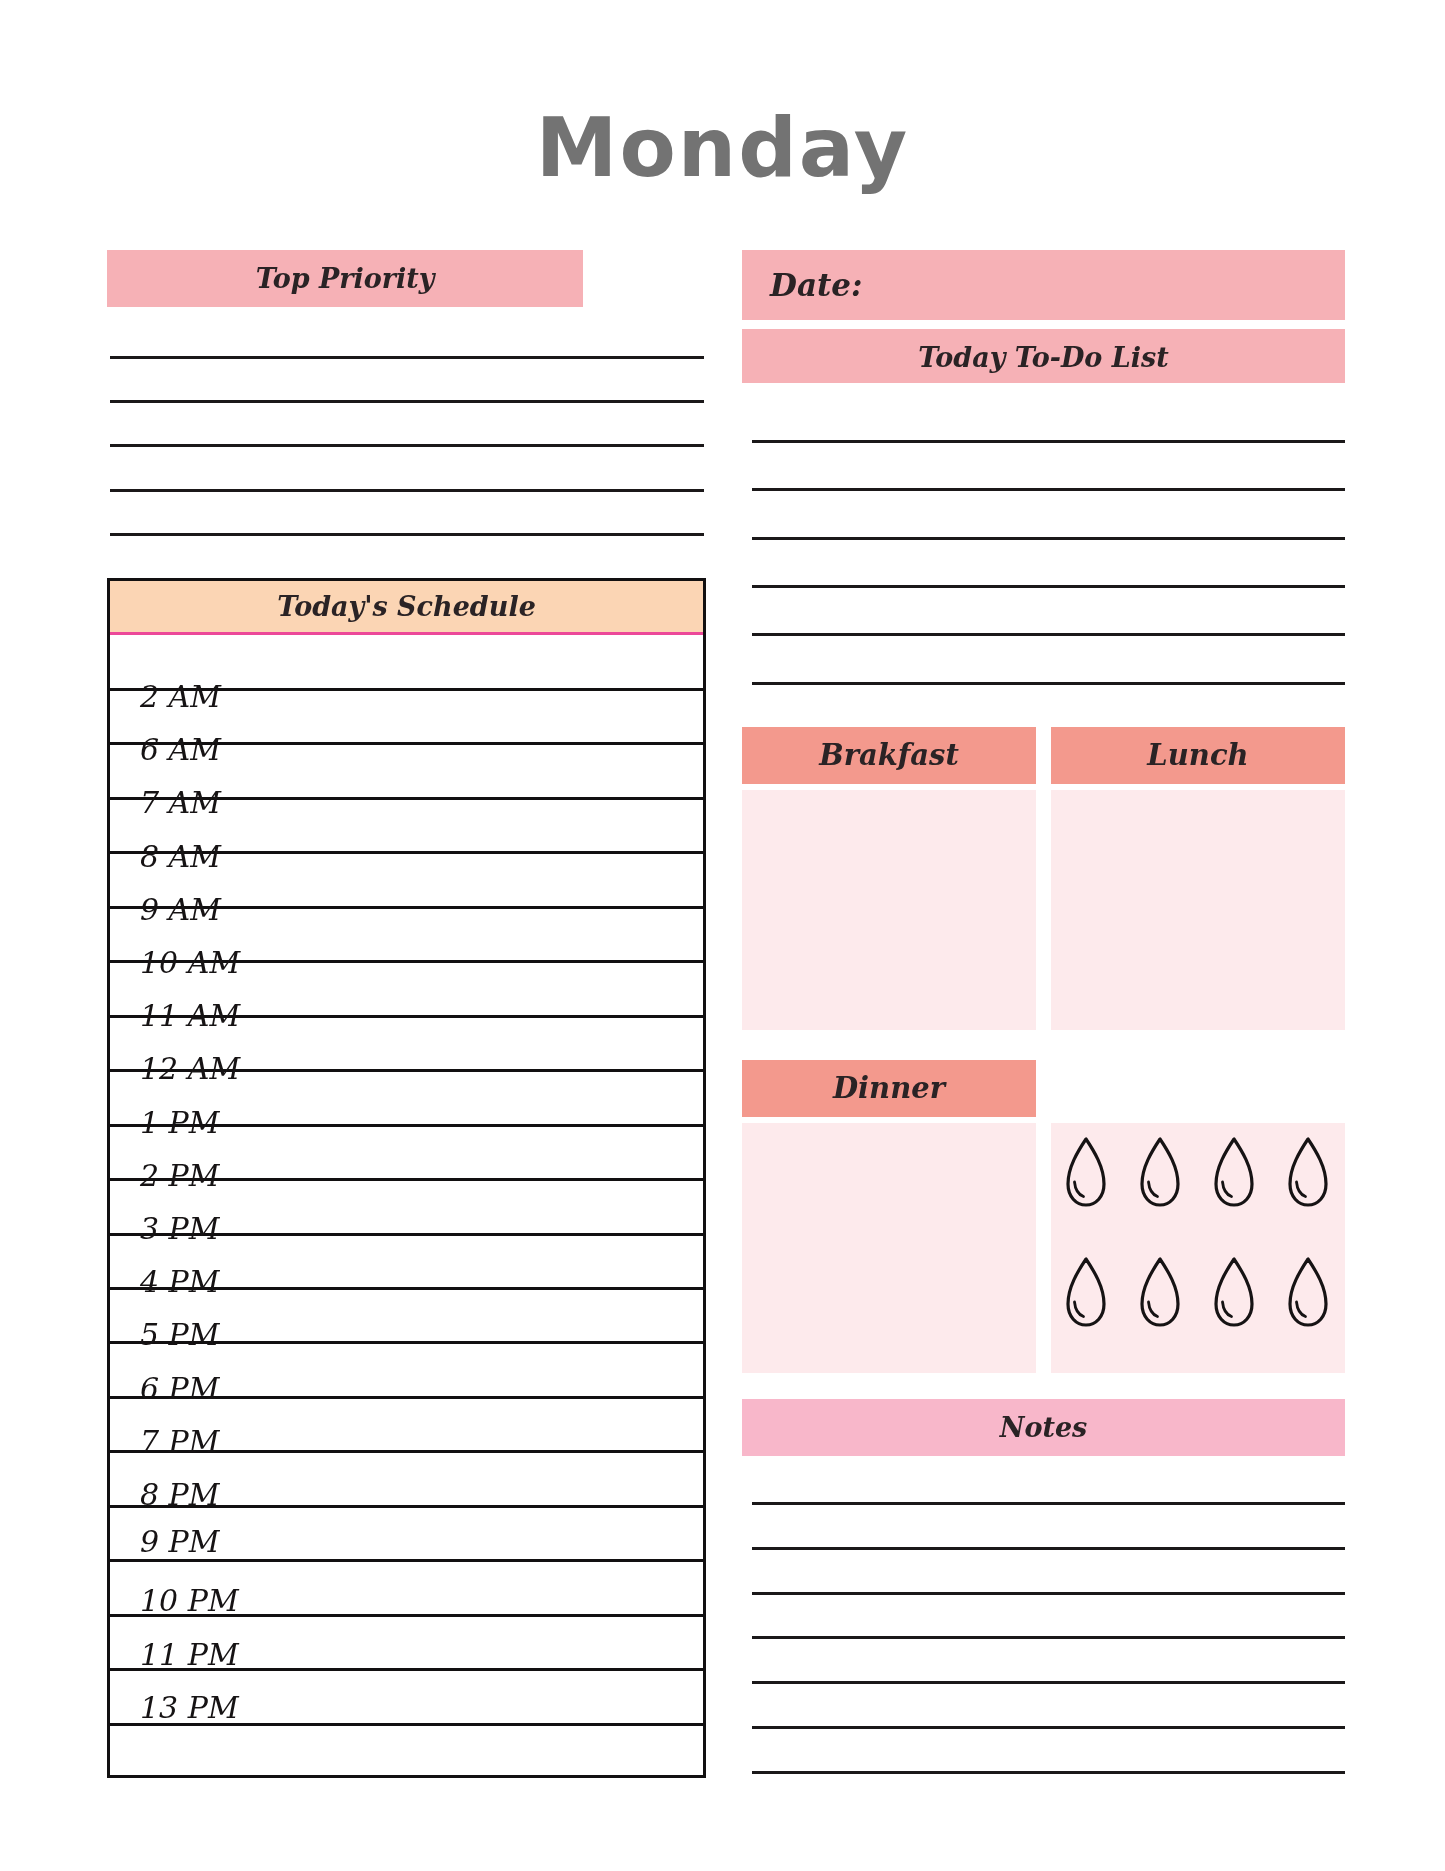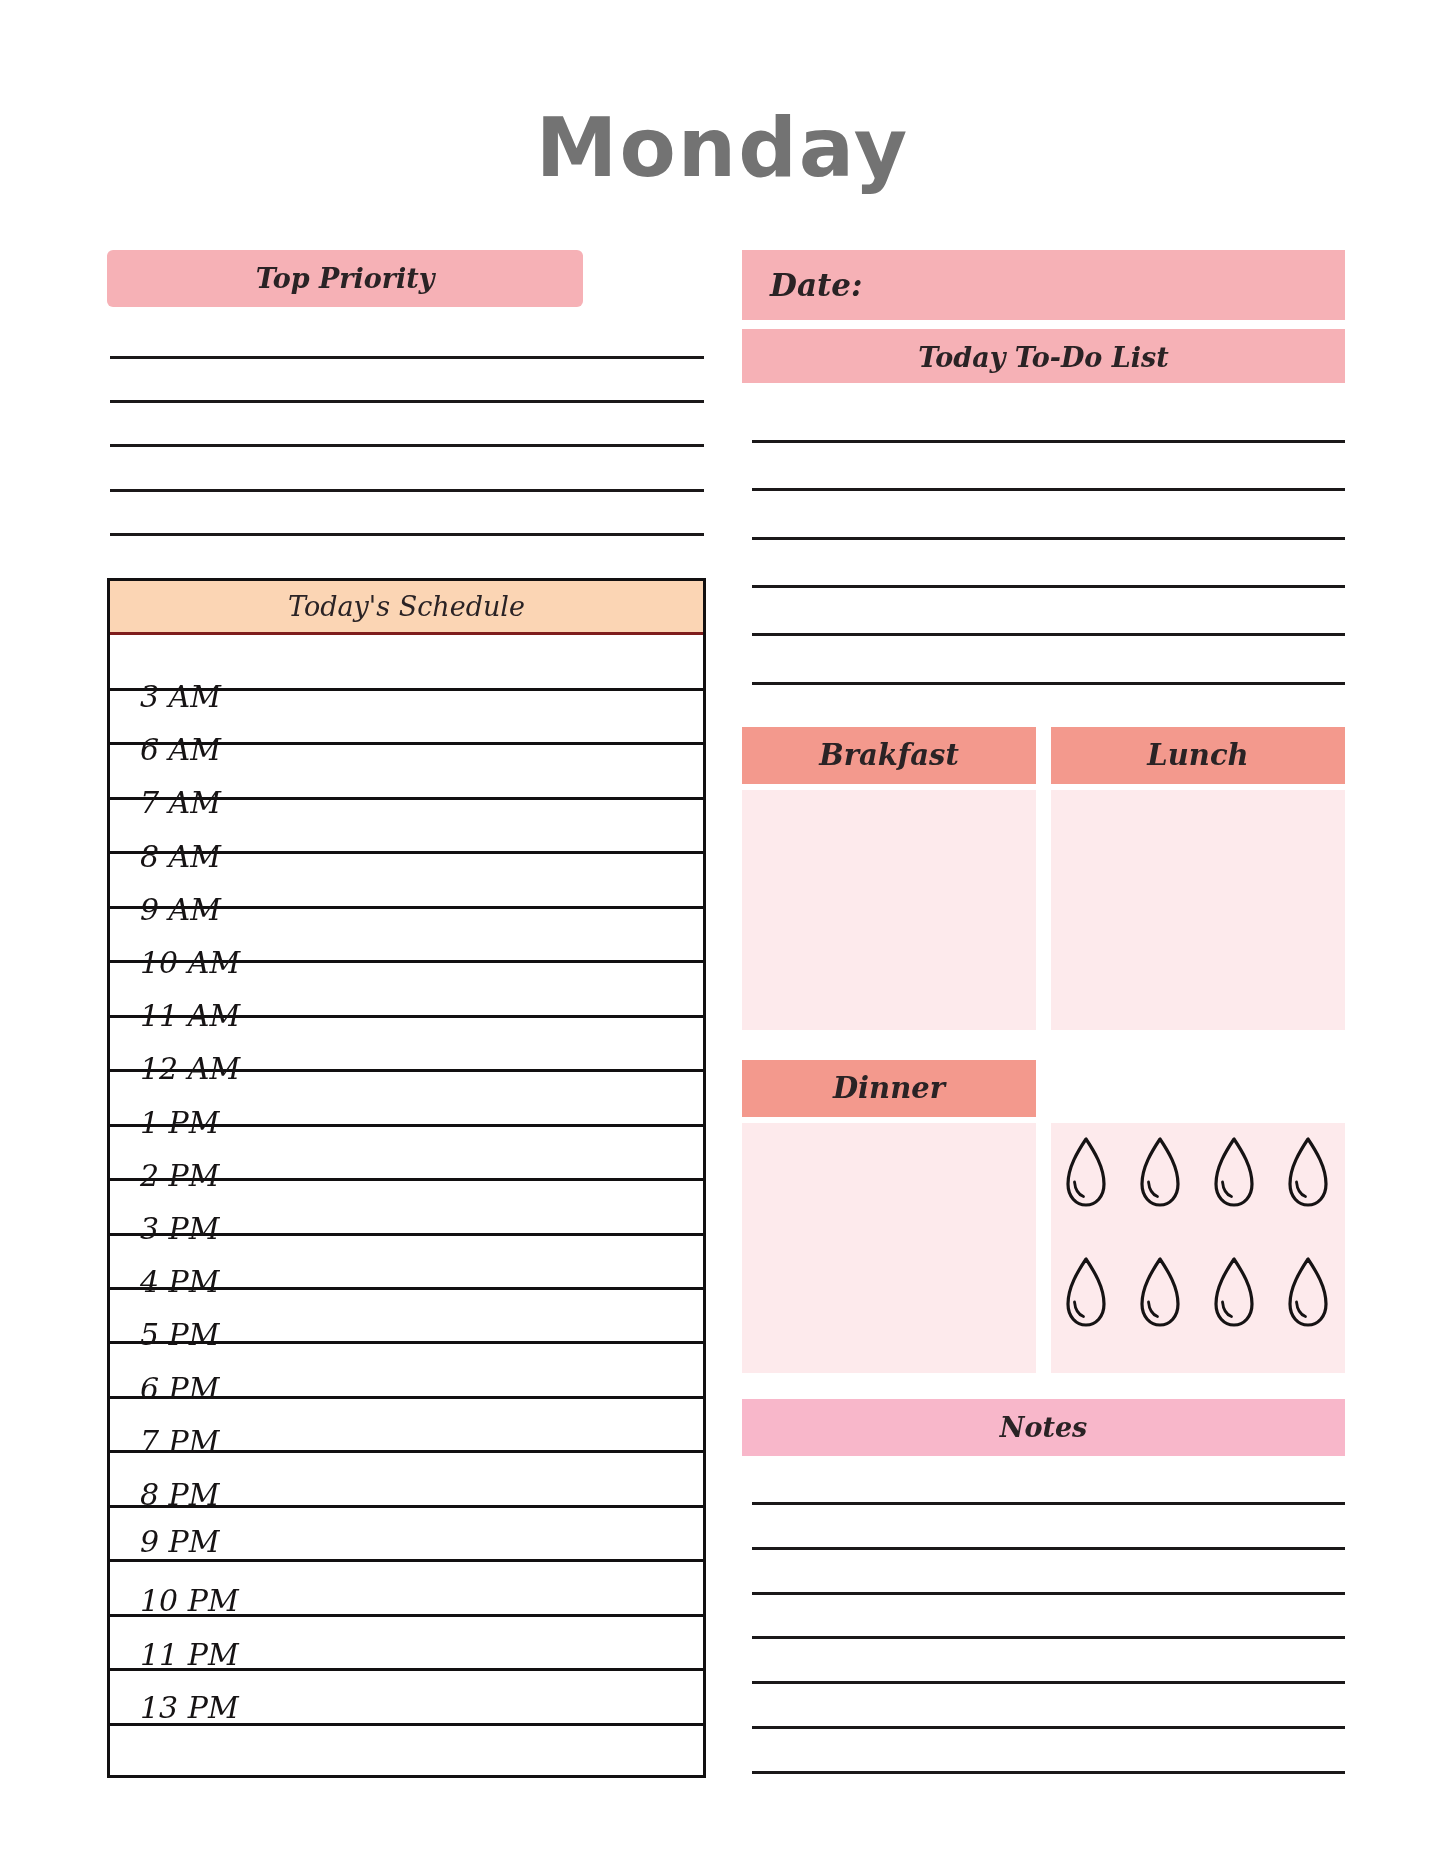--- a/index.html
+++ b/index.html
@@ -34,23 +34,23 @@
     font-style:italic; font-weight:700; font-size:31px; color:#2a2325;
     line-height:70px; padding-left:28px; text-align:left;
   }
 
   .schedule-table {
     position:absolute; left:107px; top:578px; width:599px; height:1200px;
     border:3px solid #121011; background:#ffffff;
   }
   .schedule-header {
     position:absolute; left:0; top:0; width:100%; height:54px;
-    background:var(--peach-header); border-bottom:3px solid #7f1d1d;
+    background:var(--peach-header); border-bottom:3px solid #ec4899;
     text-align:center; line-height:52px;
-    font-style:italic; font-weight:400; font-size:27px; color:#2a2325;
+    font-style:italic; font-weight:700; font-size:27px; color:#2a2325;
   }
   .schedule-line { position:absolute; left:-1px; right:-1px; height:3px; background:#121011; }
   .time-label {
     position:absolute; left:30px; height:34px; line-height:34px;
     font-style:italic; font-weight:500; font-size:30px; color:#161314;
     white-space:nowrap;
   }
 
   .meal-box { position:absolute; background:var(--light-pink-box); }
 
@@ -61,38 +61,38 @@
   }
   .drop { width:52px; height:78px; display:block; }
 </style>
 </head>
 <body>
 
 <div class="page">
 
   <div class="page-title">Monday</div>
 
-  <div class="sec-header pink" style="left:107px; top:250px; width:476px; height:57px; line-height:57px;border-radius:6px;">
+  <div class="sec-header pink" style="left:107px; top:250px; width:476px; height:57px; line-height:57px;">
     <span>Top Priority</span>
   </div>
   <div id="top-priority-lines">
       <div class="hline" style="left: 110px; width: 594px; top: 356px;"></div>
       <div class="hline" style="left: 110px; width: 594px; top: 400px;"></div>
       <div class="hline" style="left: 110px; width: 594px; top: 444px;"></div>
       <div class="hline" style="left: 110px; width: 594px; top: 489px;"></div>
       <div class="hline" style="left: 110px; width: 594px; top: 533px;"></div>
     </div>
 
   <div class="schedule-table">
     <div class="schedule-header">
       <span>Today's Schedule</span>
     </div>
     <div id="schedule-rows">
         <div class="schedule-line" style="top: 107px;"></div>
-        <div class="time-label" style="top: 99px;">3 AM</div>
+        <div class="time-label" style="top: 99px;">2 AM</div>
         <div class="schedule-line" style="top: 161px;"></div>
         <div class="time-label" style="top: 152px;">6 AM</div>
         <div class="schedule-line" style="top: 216px;"></div>
         <div class="time-label" style="top: 205px;">7 AM</div>
         <div class="schedule-line" style="top: 270px;"></div>
         <div class="time-label" style="top: 259px;">8 AM</div>
         <div class="schedule-line" style="top: 325px;"></div>
         <div class="time-label" style="top: 312px;">9 AM</div>
         <div class="schedule-line" style="top: 379px;"></div>
         <div class="time-label" style="top: 365px;">10 AM</div>

